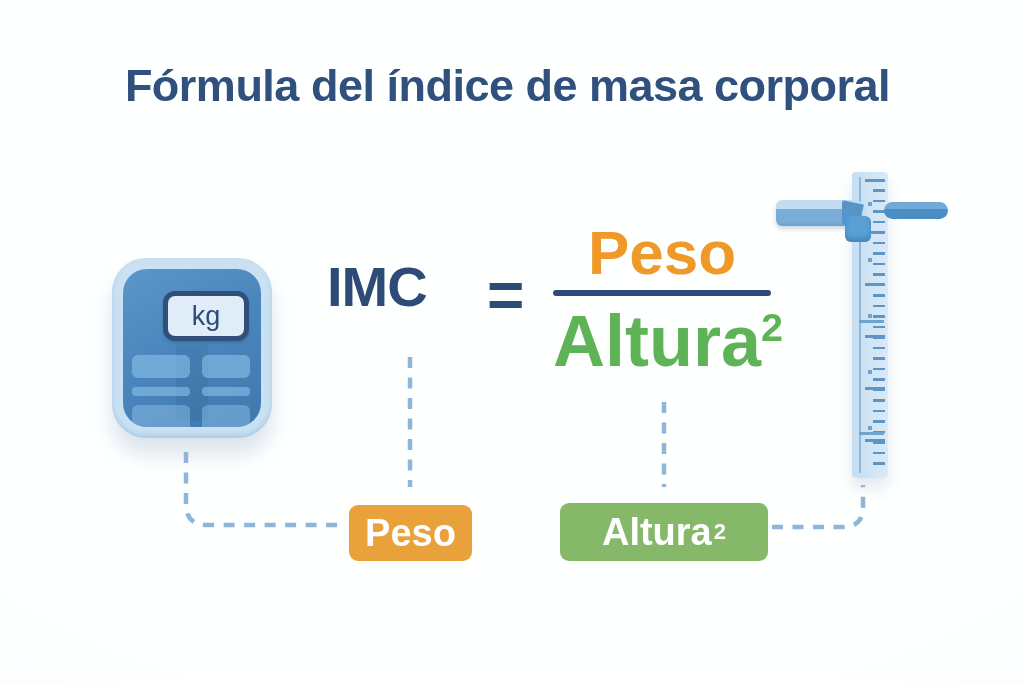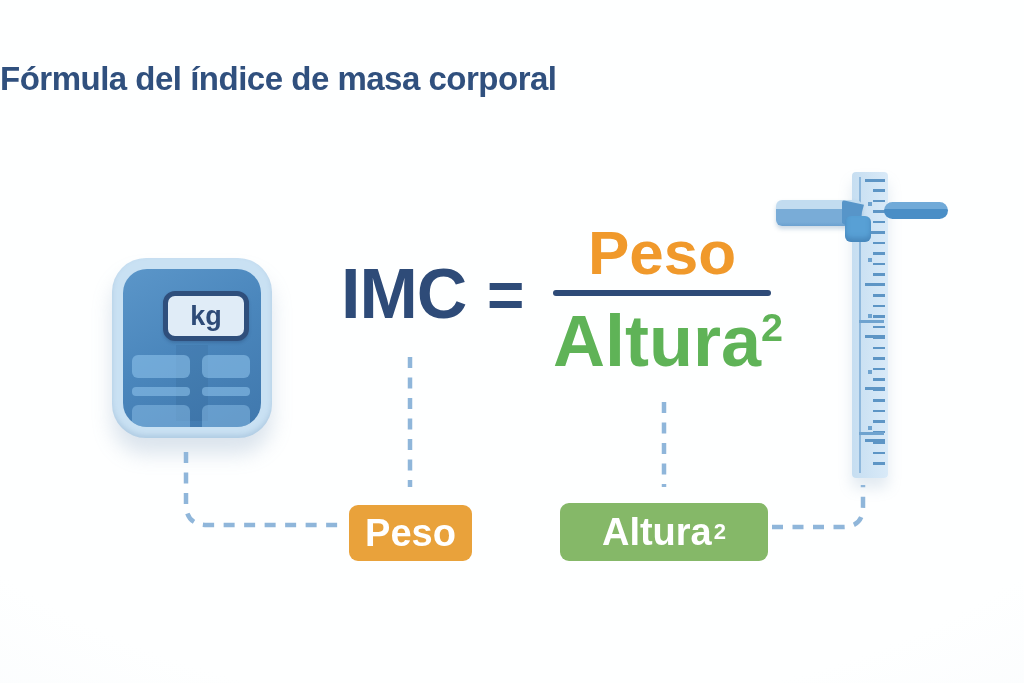--- a/index.html
+++ b/index.html
@@ -5,22 +5,22 @@
   * { margin:0; padding:0; box-sizing:border-box; }
   body { background:#f3f6f9; font-family:"Liberation Sans", sans-serif; }
 
   .canvas {
     position:relative; width:1024px; height:683px; overflow:hidden;
     background: radial-gradient(130% 120% at 50% 42%, #feffff 52%, #f2f5f9 100%);
   }
 
   
   .title {
-    position:absolute; top:60px; left:0; right:9px; 
-    font-size:33px; font-weight:700; letter-spacing:-0.5px; color:#30507e;
+    position:absolute; top:60px; left:0; right:9px; text-align:center;
+    font-size:45px; font-weight:700; letter-spacing:-0.5px; color:#30507e;
   }
 
   
   .scale {
     position:absolute; left:112px; top:258px; width:160px; height:180px;
     background:#c9e1f3; border-radius:34px;
     box-shadow: 0 16px 20px rgba(128,158,190,0.28), inset 0 -3px 5px rgba(100,140,180,0.25);
   }
   .scale-body {
     position:absolute; inset:11px; border-radius:24px;
@@ -28,35 +28,35 @@
     overflow:hidden;
   }
   .scale-divider {
     position:absolute; left:50%; transform:translateX(-50%);
     top:76px; bottom:6px; width:32px; background:rgba(35,75,115,0.12);
   }
   .scale-display {
     position:absolute; left:40px; top:22px; width:86px; height:50px;
     background:#e0ecf7; border:5px solid #2f4f7c; border-radius:12px;
     display:flex; align-items:center; justify-content:center;
-    font-size:27px; font-weight:700; color:#2e4b78;
+    font-size:27px; font-weight:400; color:#2e4b78;
     box-shadow: 0 2px 3px rgba(30,60,100,0.25);
   }
   .pad { position:absolute; top:86px; }
   .pad-left  { left:9px;  width:58px; }
   .pad-right { right:11px; width:48px; }
   .pad .stripe { border-radius:6px; background:rgba(146,198,238,0.55); }
   .pad .s1 { height:23px; margin-bottom:9px; }
   .pad .s2 { height:9px;  margin-bottom:9px; border-radius:4px; }
   .pad .s3 { height:27px; background:rgba(146,198,238,0.45); }
 
   
   .imc {
-    position:absolute; left:341px; top:254px;
-    font-size:70px; font-weight:700; letter-spacing:-1px; color:#2e4b78;
+    position:absolute; left:327px; top:254px;
+    font-size:56px; font-weight:700; letter-spacing:-1px; color:#2e4b78;
   }
   .eq {
     position:absolute; left:487px; top:258px;
     font-size:64px; font-weight:700; color:#2e4b78;
   }
   .fraction { position:absolute; left:553px; top:220px; width:218px; text-align:center; }
   .fraction .num { font-size:62px; font-weight:700; color:#f0992b; line-height:1.08; }
   .fraction .bar { height:6px; background:#2e4b78; border-radius:3px; margin:3px 0 2px; }
   .fraction .den { font-size:72px; font-weight:700; color:#5fb357; line-height:1.2; }
   .fraction .den sup { font-size:0.55em; }

